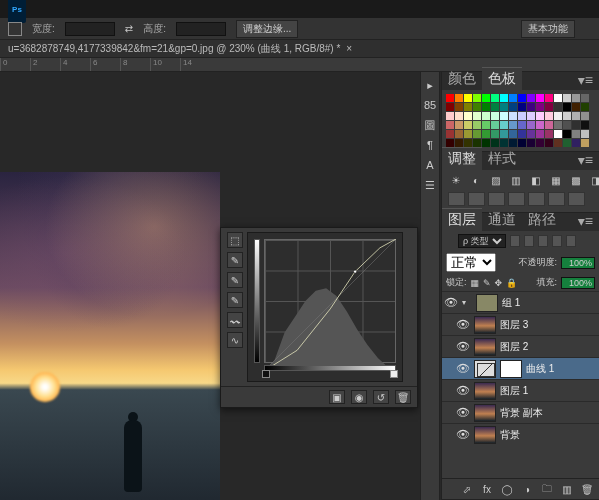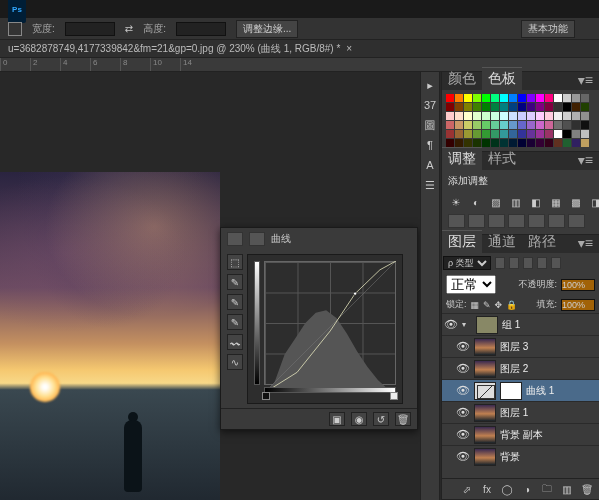--- a/index.html
+++ b/index.html
@@ -56,26 +56,26 @@
 .swatches div { width:8px; height:8px; }
 
 
 .adj-title { padding:4px 6px; color:#ddd; font-size:10px;}
 .adj-icons { display:grid; grid-template-columns:repeat(8,16px); gap:4px; padding:2px 6px;}
 .adj-icons span { width:16px; height:16px; display:flex; align-items:center; justify-content:center; font-size:10px; color:#ccc;}
 .adj-icons2 { display:grid; grid-template-columns:repeat(7,17px); gap:3px; padding:2px 6px 6px;}
 .adj-icons2 span { width:17px; height:14px; background:#555; border:1px solid #333;}
 
 
-.layerbar { display:flex; align-items:center; padding:3px 1px; gap:4px;}
+.layerbar { display:flex; align-items:center; padding:3px 16px; gap:4px;}
 .layerbar select, .layerbar input { background:#222; border:1px solid #111; color:#ccc; font-size:9px; height:14px;}
 .layerbar .mini { width:10px; height:12px; background:#555; border:1px solid #333;}
 .blendrow, .lockrow { display:flex; align-items:center; gap:4px; padding:2px 4px; font-size:9px; color:#ccc;}
 .blendrow select { flex:0 0 50px;}
-.pct { background:#a16207; border:1px solid #111; width:34px; text-align:left; padding-right:2px;}
+.pct { background:#15803d; border:1px solid #111; width:34px; text-align:right; padding-right:2px;}
 
 .layers { background:#3a3a3a; }
 .layer { display:flex; align-items:center; height:22px; padding:0 2px; gap:4px; border-top:1px solid #2a2a2a;}
 .layer.sel { background:#4a6a8a;}
 .eye { width:14px; text-align:center; color:#ddd; font-size:11px;}
 .thumb { width:22px; height:18px; background:#666; border:1px solid #222; background-size:cover;}
 .thumb.sunset { background:linear-gradient(#3a2a50,#c08050 55%,#18222a);}
 .thumb.curve { background:#ddd; position:relative;}
 .thumb.curve::after { content:""; position:absolute; left:2px; top:2px; width:16px; height:12px; border:1px solid #333; background:linear-gradient(135deg,transparent 48%,#333 49%,#333 51%,transparent 52%);}
 .thumb.mask { background:#fff;}
@@ -150,25 +150,20 @@
 <div class="main">
   <div class="canvaszone">
     <div class="canvas-img">
       <div class="clouds"></div>
       <div class="sun"></div>
       <div class="silhouette"></div>
     </div>
   </div>
 
   <div class="propwin">
-    <div class="prop-head">
-      <span class="cicon"></span>
-      <span class="cicon"></span>
-      <span>曲线</span>
-    </div>
     <div class="curvebody">
       <div class="ctools">
         <span>⬚</span>
         <span>✎</span>
         <span>✎</span>
         <span>✎</span>
         <span>〰</span>
         <span>∿</span>
       </div>
       <div class="graph">
@@ -191,21 +186,21 @@
     <div class="propfoot">
       <span>▣</span>
       <span>◉</span>
       <span>↺</span>
       <span>🗑</span>
     </div>
   </div>
 
   <div class="vstrip">
     <div>▸</div>
-    <div>37</div>
+    <div>85</div>
     <div>圖</div>
     <div>¶</div>
     <div>A</div>
     <div>☰</div>
   </div>
 
   <div class="right">
 
     <div class="panel">
       <div class="ptabs">
@@ -312,21 +307,20 @@
           <div style="background: rgb(192, 160, 96);"></div>
         </div>
     </div>
 
     <div class="panel">
       <div class="ptabs">
         <span class="on">调整</span>
         <span>样式</span>
         <span class="pmenu">▾≡</span>
       </div>
-      <div class="adj-title">添加调整</div>
       <div class="adj-icons" id="adj-row1">
           <span>☀</span>
           <span>◐</span>
           <span>▨</span>
           <span>▥</span>
           <span>◧</span>
           <span>▦</span>
           <span>▩</span>
           <span>◨</span>
         </div>

